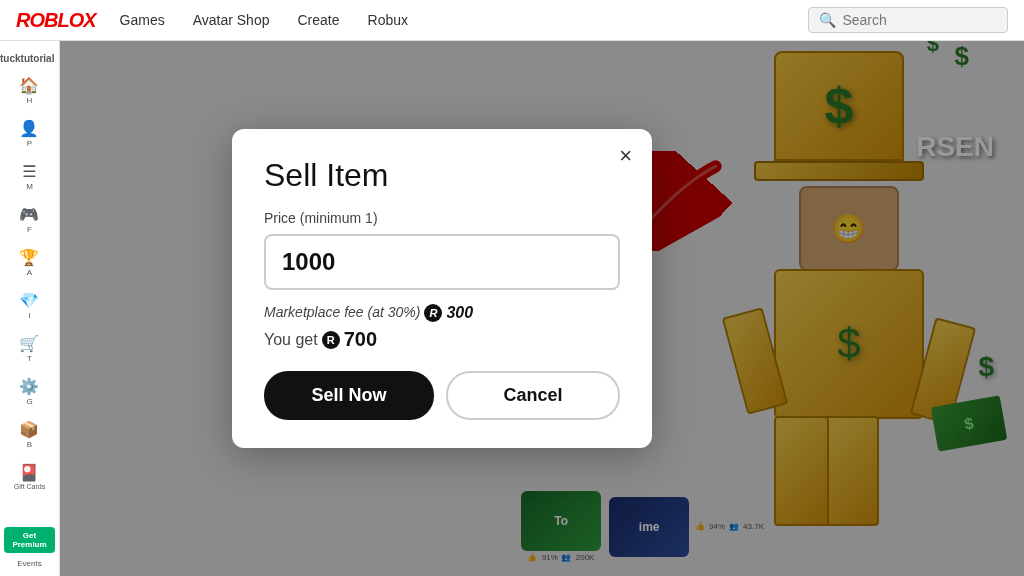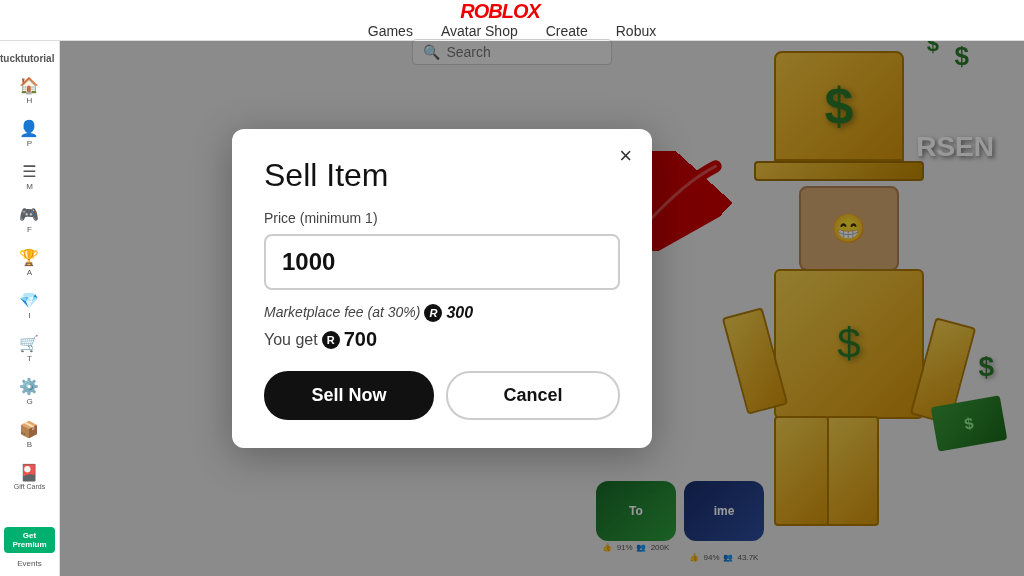--- a/index.html
+++ b/index.html
@@ -15,21 +15,20 @@
     
     .navbar {
       display: flex;
       align-items: center;
       background: #fff;
       height: 41px;
       padding: 0 16px;
       border-bottom: 1px solid #ddd;
       position: relative;
       z-index: 10;
-      flex-direction: column;
     }
     .navbar-logo {
       font-weight: 900;
       font-size: 20px;
       color: #e00;
       letter-spacing: -1px;
       margin-right: 24px;
       font-style: italic;
     }
     .navbar-links {
@@ -155,21 +154,21 @@
       width: 160px;
       height: 100px;
     }
     .red-arrow svg {
       width: 100%;
       height: 100%;
     }
     .thumb {
       width: 80px;
       height: 60px;
-      border-radius: 12px;
+      border-radius: 6px;
       background: #666;
       display: flex;
       align-items: center;
       justify-content: center;
       font-size: 12px;
       font-weight: 700;
       color: #fff;
       overflow: hidden;
       flex-direction: column;
       gap: 2px;
@@ -410,21 +409,21 @@
         <div class="thumb thumb-1">
           <span>To</span>
         </div>
         <div style="font-size:8px;color:#555;display:flex;gap:4px;">
           <span>👍</span>
             <span>91%</span>
           <span>👥</span>
             <span>200K</span>
         </div>
       </div>
-      <div style="display:flex;flex-direction:column;align-items:center;gap:12px;">
+      <div style="display:flex;flex-direction:row;align-items:center;gap:6px;">
         <div class="thumb thumb-2">
           <span>ime</span>
         </div>
         <div style="font-size:8px;color:#555;display:flex;gap:4px;">
           <span>👍</span>
             <span>94%</span>
           <span>👥</span>
             <span>43.7K</span>
         </div>
       </div>

